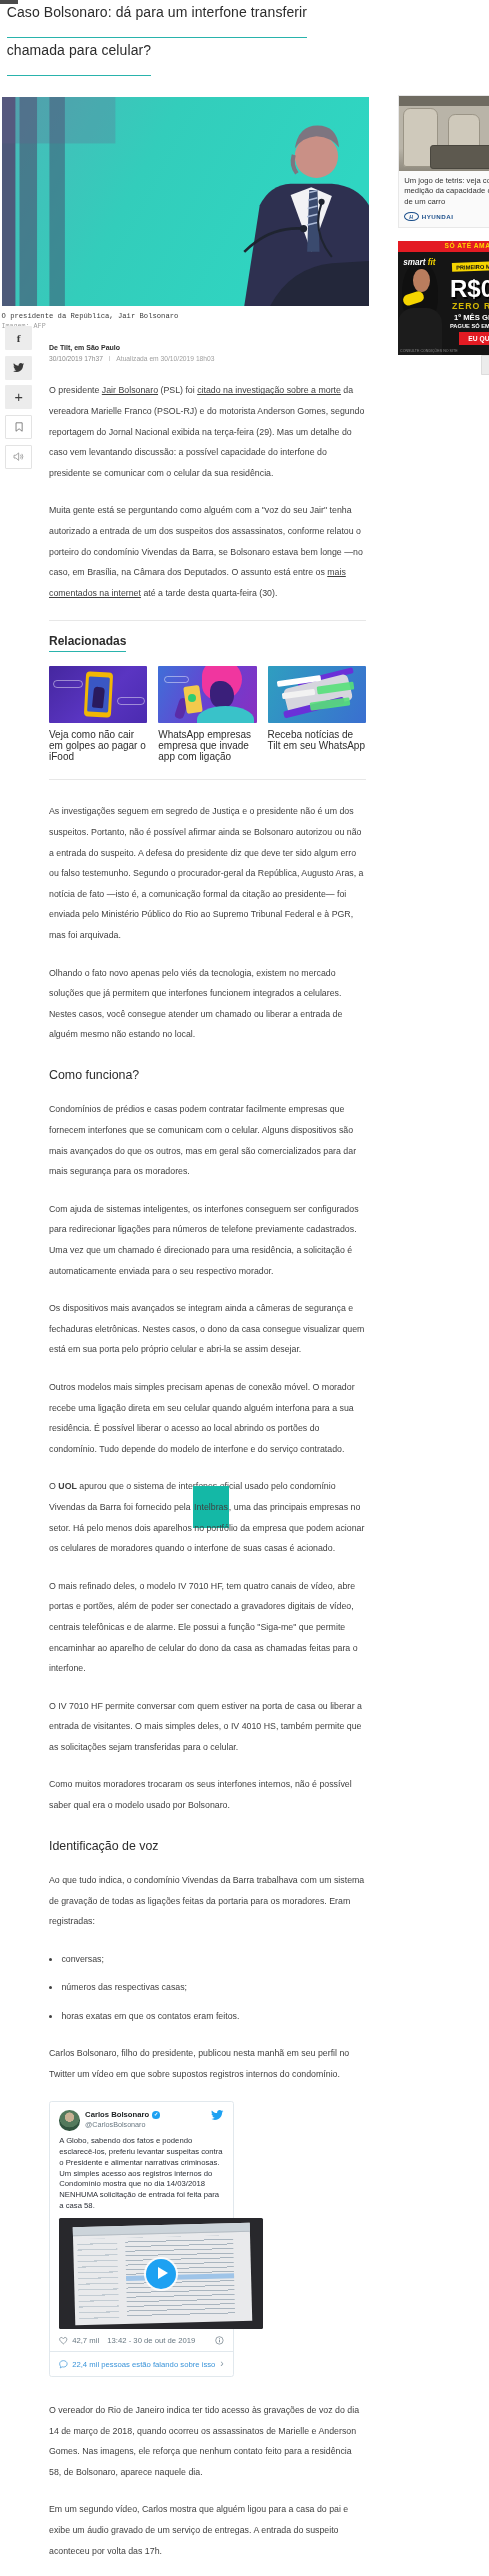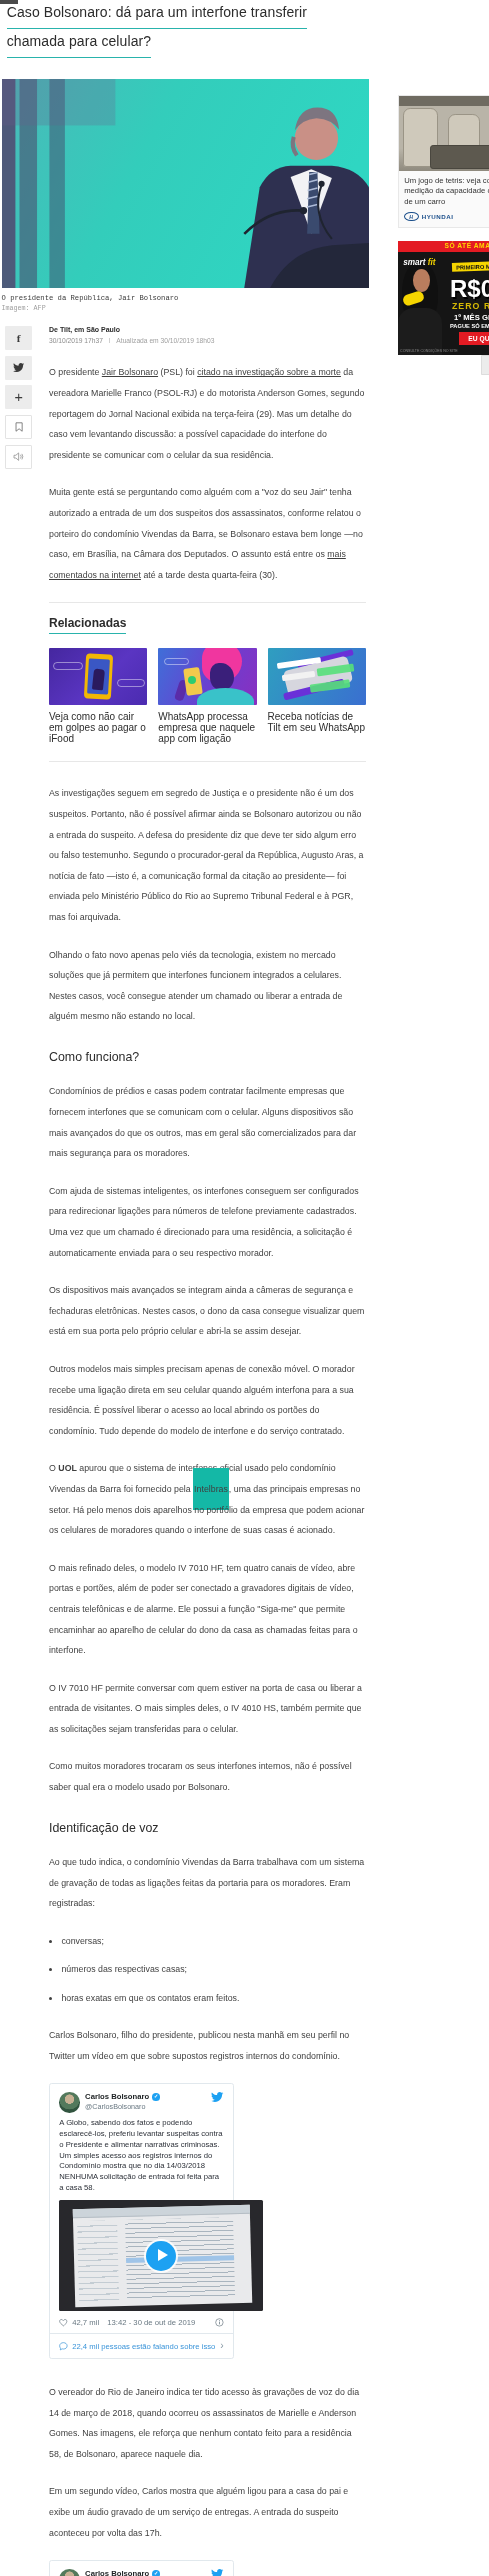--- a/index.html
+++ b/index.html
@@ -1,21 +1,21 @@
 <!DOCTYPE html>
 <html style="font-size:8.2px"><head>
 <meta charset="utf-8">
 <style>
   html,body{margin:0;padding:0;background:#fff;}
   .screenshot{position:relative;width:489px;height:2690px;overflow:hidden;background:#fff;
     font-family:"Liberation Sans",sans-serif;color:#3f3f3f;}
   .corner-stub{position:absolute;left:0;top:0;width:17.5px;height:3.6px;background:#4a4a4a;}
   
   h1{margin:5.2px 0 0 6.7px;font-size:14px;font-weight:500;color:#2c2c2c;letter-spacing:0.1px;line-height:1;}
-  h1 .tl{display:inline-block;border-bottom:1.5px solid #29b3ac;padding-bottom:9px;margin-bottom:5.2px;}
+  h1 .tl{display:inline-block;border-bottom:1.5px solid #29b3ac;padding-bottom:18px;margin-bottom:5.2px;}
   
   figure{margin:15.5px 0 0 1.5px;width:367px;font-family:Liberation Mono, monospace;}
   .hero{width:367px;height:209px;display:block;}
   .cap{font-size:7.2px;color:#3a3a3a;margin-top:5.7px;}
   .credit{font-size:6.7px;color:#9e9e9e;margin-top:2.6px;}
   
   .byline{margin:14px 0 0 49px;}
   .author{font-weight:bold;font-size:7px;color:#2b2b2b;}
   .dates{margin-top:3.6px;font-size:6.7px;color:#8c8c8c;}
   .dates .sep{display:inline-block;border-left:0.5px solid #d0d0d0;height:5.7px;margin:0 6.2px;vertical-align:-0.5px;}
@@ -235,21 +235,21 @@
         <div class="card">
           <div class="card-art art2">
             <span class="bub" style="left:6.2px;top:9.3px;width:23px;height:5.2px;"></span>
             <div class="head"></div>
               <div class="face"></div>
               <div class="body"></div>
             <div class="arm"></div>
               <div class="ph"></div>
               <div class="wa"></div>
           </div>
-          <div class="card-title">WhatsApp processa empresa que naquele app com ligação</div>
+          <div class="card-title">WhatsApp empresas empresa que invade app com ligação</div>
         </div>
         <div class="card">
           <div class="card-art art3">
             <div class="pt"></div>
               <div class="ph"></div>
               <div class="pe"></div>
             <div class="w1"></div>
               <div class="w2"></div>
               <div class="g1"></div>
               <div class="g2"></div>

